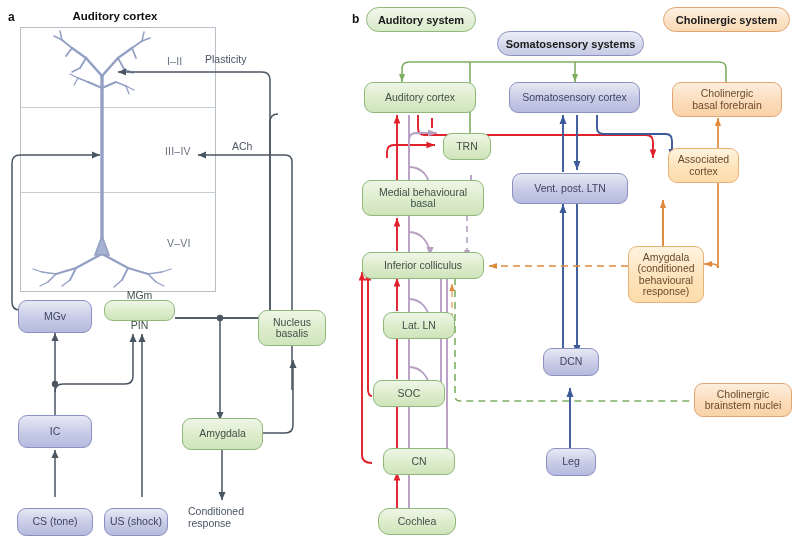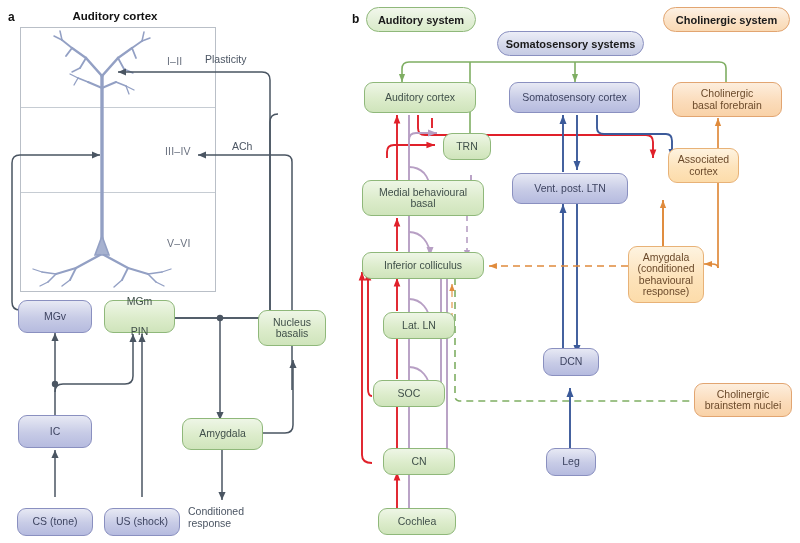--- a/index.html
+++ b/index.html
@@ -161,37 +161,37 @@
 
       <path d="M222,450 L222,500" marker-end="url(#ahSlate)"></path>
 
       <circle cx="220" cy="318" r="3.2" fill="#4a5562" stroke="none"></circle>
       <circle cx="55" cy="384" r="3.2" fill="#4a5562" stroke="none"></circle>
     </g>
   </svg>
 
   <div class="node blue" style="left:18px;top:300px;width:74px;height:33px;">MGv</div>
 
-  <div class="node green" style="left:104px;top:300px;width:71px;height:33px;flex-direction:column;gap:18px;">
+  <div class="node green" style="left:104px;top:300px;width:71px;height:21px;flex-direction:column;gap:18px;">
     <span>MGm</span>
     <span>PIN</span>
   </div>
 
   <div class="node green" style="left:258px;top:310px;width:68px;height:36px;flex-direction:column;">
     <span>Nucleus</span>
     <span>basalis</span>
   </div>
 
   <div class="node blue" style="left:18px;top:415px;width:74px;height:33px;">IC</div>
 
   <div class="node green" style="left:182px;top:418px;width:81px;height:32px;">Amygdala</div>
 
   <div class="node blue" style="left:17px;top:508px;width:76px;height:28px;">CS (tone)</div>
 
-  <div class="node blue" style="left:104px;top:508px;width:76px;height:28px;">US (shock)</div>
+  <div class="node blue" style="left:104px;top:508px;width:64px;height:28px;">US (shock)</div>
 
   <div class="plain-label" style="left:188px;top:505px;width:80px;text-align:left;">
     <div>Conditioned</div>
     <div>response</div>
   </div>
 
   <div class="panel-letter" style="left:352px;top:12px;">b</div>
 
   <div class="legend green" style="left:366px;top:7px;width:110px;height:25px;">Auditory system</div>
   <div class="legend blue" style="left:497px;top:7px;width:147px;height:25px;">Somatosensory systems</div>
@@ -319,15 +319,15 @@
 
   <div class="node orange" style="left:694px;top:383px;width:98px;height:34px;flex-direction:column;">
     <span>Cholinergic</span>
     <span>brainstem nuclei</span>
   </div>
 
   <div class="node green" style="left:383px;top:448px;width:72px;height:27px;">CN</div>
 
   <div class="node blue" style="left:546px;top:448px;width:50px;height:28px;">Leg</div>
 
-  <div class="node green" style="left:378px;top:508px;width:78px;height:27px;">Cochlea</div>
+  <div class="node green" style="left:378px;top:508px;width:78px;height:27px;border-radius:11px;">Cochlea</div>
 
 </div>
 
 </body></html>

